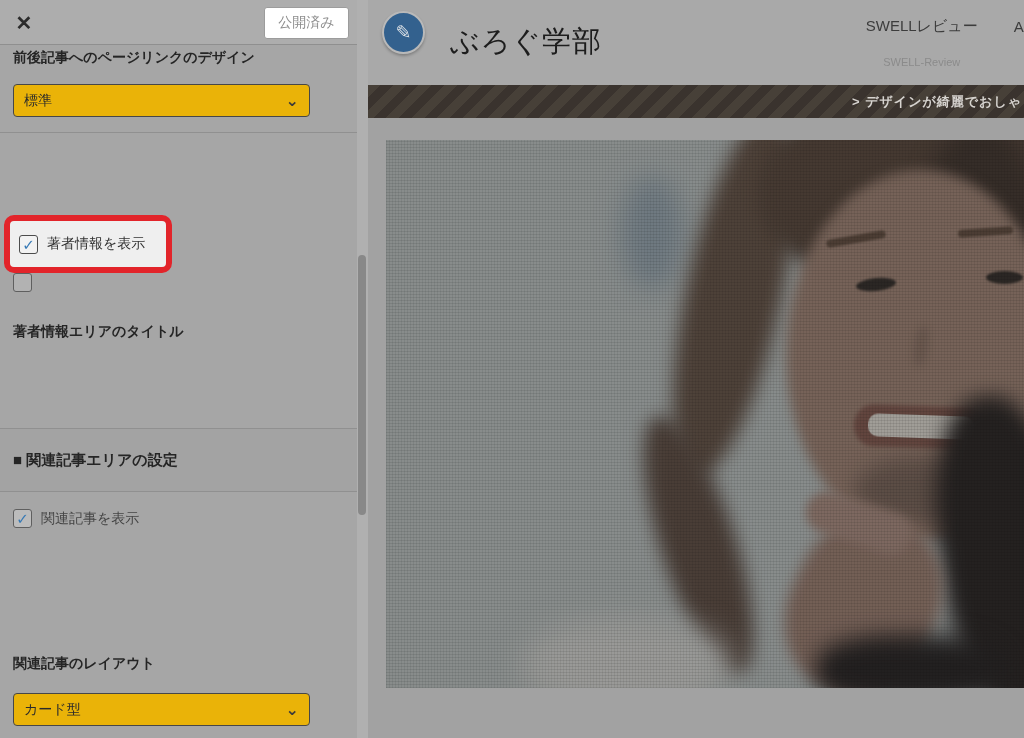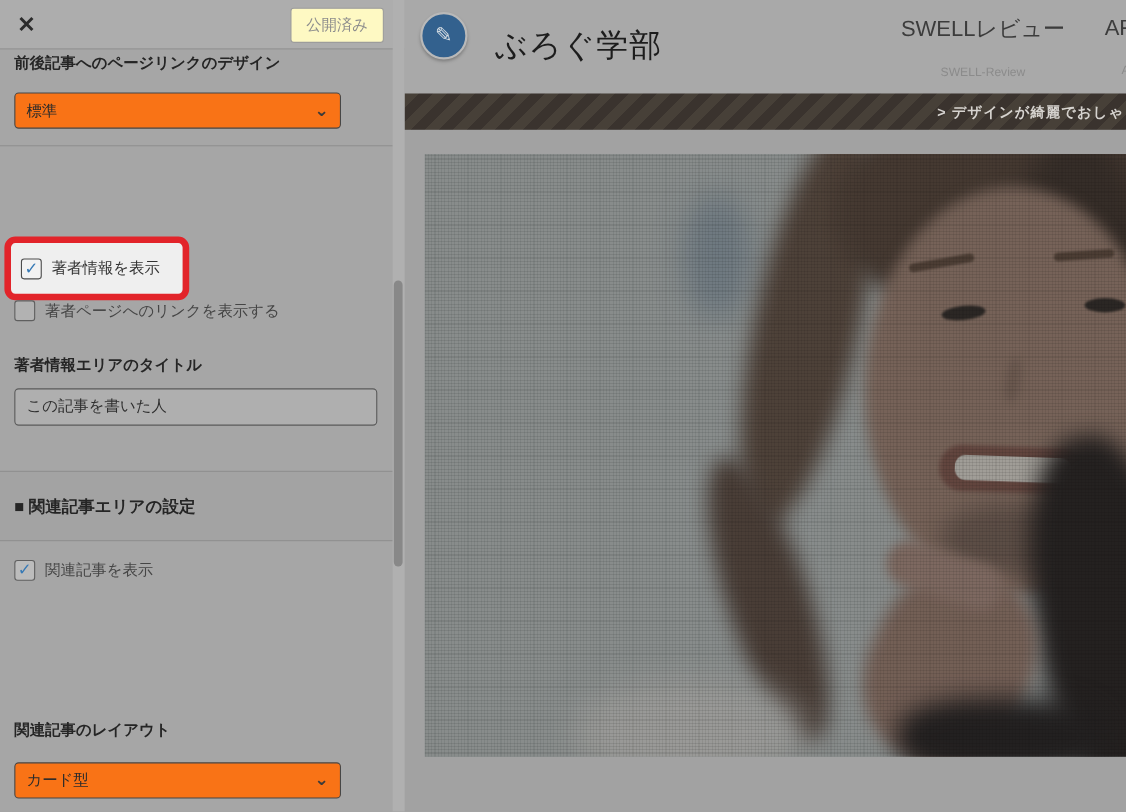--- a/index.html
+++ b/index.html
@@ -6,24 +6,24 @@
   html,body { width:1024px; height:738px; overflow:hidden; background:#a6a6a6;
               font-family:"Liberation Sans","DejaVu Sans",sans-serif; }
   .app { position:relative; width:1024px; height:738px; overflow:hidden; background:#a6a6a6; }
 
   
   .panel { position:absolute; left:0; top:0; width:368px; height:738px; background:#a6a6a6; }
   .topbar { position:absolute; left:0; top:0; width:368px; height:45px; background:#adadad;
             border-bottom:1px solid #8f8f8f; }
   .close-btn { position:absolute; left:0; top:0; width:48px; height:45px; background:transparent;
                border:none; font-size:20px; font-weight:bold; color:#2b2b2b; cursor:pointer; }
-  .publish-btn { position:absolute; left:264px; top:7px; width:85px; height:32px; background:#fef9c3;
+  .publish-btn { position:absolute; left:264px; top:7px; width:85px; height:32px; background:#ffffff;
                  border:1px solid #9c9c9c; border-radius:3px; color:#8d8d8d; font-size:14px; }
   .fld-label { position:absolute; left:13px; font-size:14px; font-weight:bold; color:#252525; }
-  .select { position:absolute; left:13px; width:297px; height:33px; background:#f97316;
+  .select { position:absolute; left:13px; width:297px; height:33px; background:#eab308;
             border:1.5px solid #474747; border-radius:4px; display:flex; align-items:center;
             padding:0 10px; font-size:14px; color:#2b2b2b; cursor:pointer; }
   .select .chev { margin-left:auto; font-size:16px; font-weight:bold; color:#3a3a3a; line-height:10px; }
   .t-input { position:absolute; left:13px; width:330px; height:34px; background:#afafaf;
              border:1.5px solid #5a5a5a; border-radius:4px; padding:0 10px; font-size:14px;
              color:#2e2e2e; font-family:inherit; }
   .divider { position:absolute; left:0; width:357px; border-top:1px solid #909090; }
   .sect { position:absolute; left:0; width:357px; background:#a3a3a3; border-top:1px solid #909090;
           border-bottom:1px solid #909090; display:flex; align-items:center; padding-left:13px;
           font-size:15px; font-weight:bold; color:#252525; }
@@ -46,21 +46,21 @@
   .preview { position:absolute; left:368px; top:0; width:656px; height:738px; background:#a2a2a2; }
   .site-header { position:absolute; left:0; top:0; width:656px; height:85px; background:#a9a9a9; }
   .edit-bubble { position:absolute; left:14px; top:11px; width:43px; height:43px; border-radius:50%;
                  background:#33618e; border:2px solid #b9b9b9; display:flex; align-items:center;
                  justify-content:center; cursor:pointer; box-shadow:0 2px 3px rgba(0,0,0,.25); }
   .edit-bubble span { color:#d9dfe4; font-size:19px; transform:rotate(0deg); }
   .site-title { position:absolute; left:82px; top:22px; font-size:29px; font-weight:normal;
                 color:#1d1d1d; letter-spacing:1px; cursor:pointer; }
   .nav { position:absolute; right:-18px; top:0; height:85px; display:flex; align-items:center; gap:36px; }
   .nav-item { text-align:center; cursor:pointer; white-space:nowrap; }
-  .nav-label { font-size:20px; color:#3c3c3c; }
+  .nav-label { font-size:15px; color:#3c3c3c; }
   .nav-sub { font-size:11px; color:#8b8b8b; margin-top:20px; }
   .banner { position:absolute; left:0; top:85px; width:656px; height:33px;
             background:repeating-linear-gradient(135deg,#474038 0 9px,#3a332e 9px 18px);
             display:flex; align-items:center; justify-content:flex-end; overflow:hidden; cursor:pointer; }
   .banner span { font-size:13px; font-weight:bold; color:#d6d3cf; letter-spacing:1px; padding-right:2px;margin-left:32px; }
 
   
   .hero { position:absolute; left:18px; top:140px; width:638px; height:548px; overflow:hidden;
           background:linear-gradient(115deg,#a0a4a3 0%,#9a9e9d 55%,#93969   6 100%);
           background-color:#9a9e9d; }
@@ -142,25 +142,23 @@
           <span>✓</span>
         </span>
         <span class="cb-label">著者情報を表示</span>
       </label>
     </div>
 
     <label class="cbrow" style="left:13px; top:273px;">
       <span class="cb">
         <span></span>
       </span>
-      <span class="cb-label">著者ページへのリンクを表示する</span>
     </label>
 
     <div class="fld-label" style="top:323px;text-align:right;">著者情報エリアのタイトル</div>
-    <input class="t-input" style="top: 353px;" value="この記事を書いた人">
 
     <div class="sect" style="top:428px; height:64px;">
       <span>■ 関連記事エリアの設定</span>
     </div>
 
     <label class="cbrow" style="left:13px; top:509px;">
       <span class="cb" style="background:#bcbcbc;">
         <span>✓</span>
       </span>
       <span class="cb-label">関連記事を表示</span>

